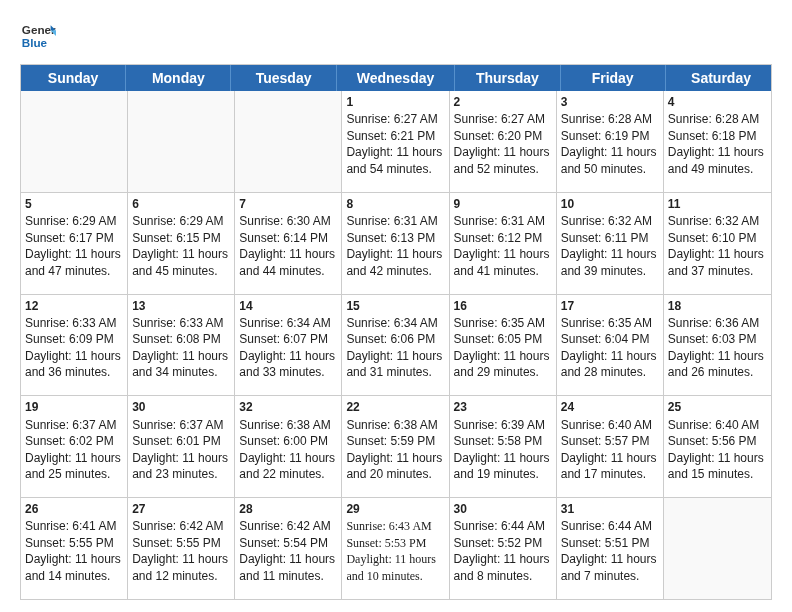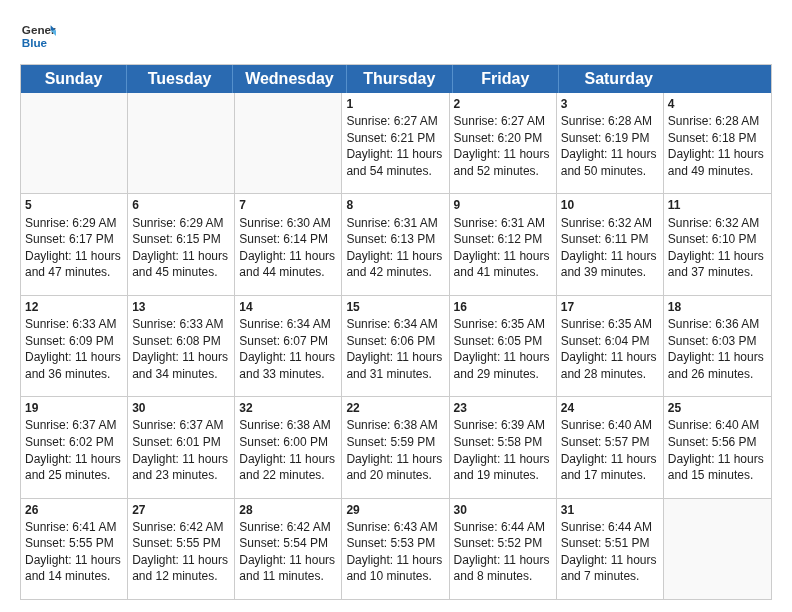--- a/index.html
+++ b/index.html
@@ -51,23 +51,23 @@
       flex-direction: column;
       border: 1px solid #ccc;
     }
     .cal-header {
       display: grid;
       grid-template-columns: repeat(7, 1fr);
       background: #2a6ab1;
     }
     .cal-header-cell {
       color: #fff;
-      font-size: 16px;
+      font-size: 14px;
       font-weight: bold;
-      padding: 5px 12px;
+      padding: 5px 20px;
       text-align: center;
       border-right: 1px solid #5590cc;
     }
     .cal-header-cell:last-child { border-right: none; text-align: right; }
     .cal-body {
       flex: 1;
       display: flex;
       flex-direction: column;
     }
     .cal-row {
@@ -115,20 +115,21 @@
     </div>
     <div class="title-block">
       <div class="month-title"></div>
       <div class="subtitle"></div>
     </div>
   </div>
 
   <div class="calendar">
     <div class="cal-header">
     <div class="cal-header-cell">Sunday</div>
+        <div class="cal-header-cell">Monday</div>
         <div class="cal-header-cell">Tuesday</div>
         <div class="cal-header-cell">Wednesday</div>
         <div class="cal-header-cell">Thursday</div>
         <div class="cal-header-cell">Friday</div>
         <div class="cal-header-cell">Saturday</div>
       </div>
     <div class="cal-body">
     <div class="cal-row">
           <div class="cal-cell empty"></div>
           <div class="cal-cell empty"></div>
@@ -246,21 +247,21 @@
 Daylight: 11 hours
 and 14 minutes.</span></div>
           <div class="cal-cell"><span class="day-num">27</span><span class="cal-cell-text" style="white-space: pre-line;">Sunrise: 6:42 AM
 Sunset: 5:55 PM
 Daylight: 11 hours
 and 12 minutes.</span></div>
           <div class="cal-cell"><span class="day-num">28</span><span class="cal-cell-text" style="white-space: pre-line;">Sunrise: 6:42 AM
 Sunset: 5:54 PM
 Daylight: 11 hours
 and 11 minutes.</span></div>
-          <div class="cal-cell"><span class="day-num">29</span><span class="cal-cell-text" style="white-space: pre-line;">Sunrise: 6:43 AM
+          <div class="cal-cell"><span class="day-num">29</span><span class="cal-cell-text" style="white-space: pre-line; font-family: Liberation Serif, serif;">Sunrise: 6:43 AM
 Sunset: 5:53 PM
 Daylight: 11 hours
 and 10 minutes.</span></div>
           <div class="cal-cell"><span class="day-num">30</span><span class="cal-cell-text" style="white-space: pre-line;">Sunrise: 6:44 AM
 Sunset: 5:52 PM
 Daylight: 11 hours
 and 8 minutes.</span></div>
           <div class="cal-cell"><span class="day-num">31</span><span class="cal-cell-text" style="white-space: pre-line;">Sunrise: 6:44 AM
 Sunset: 5:51 PM
 Daylight: 11 hours

